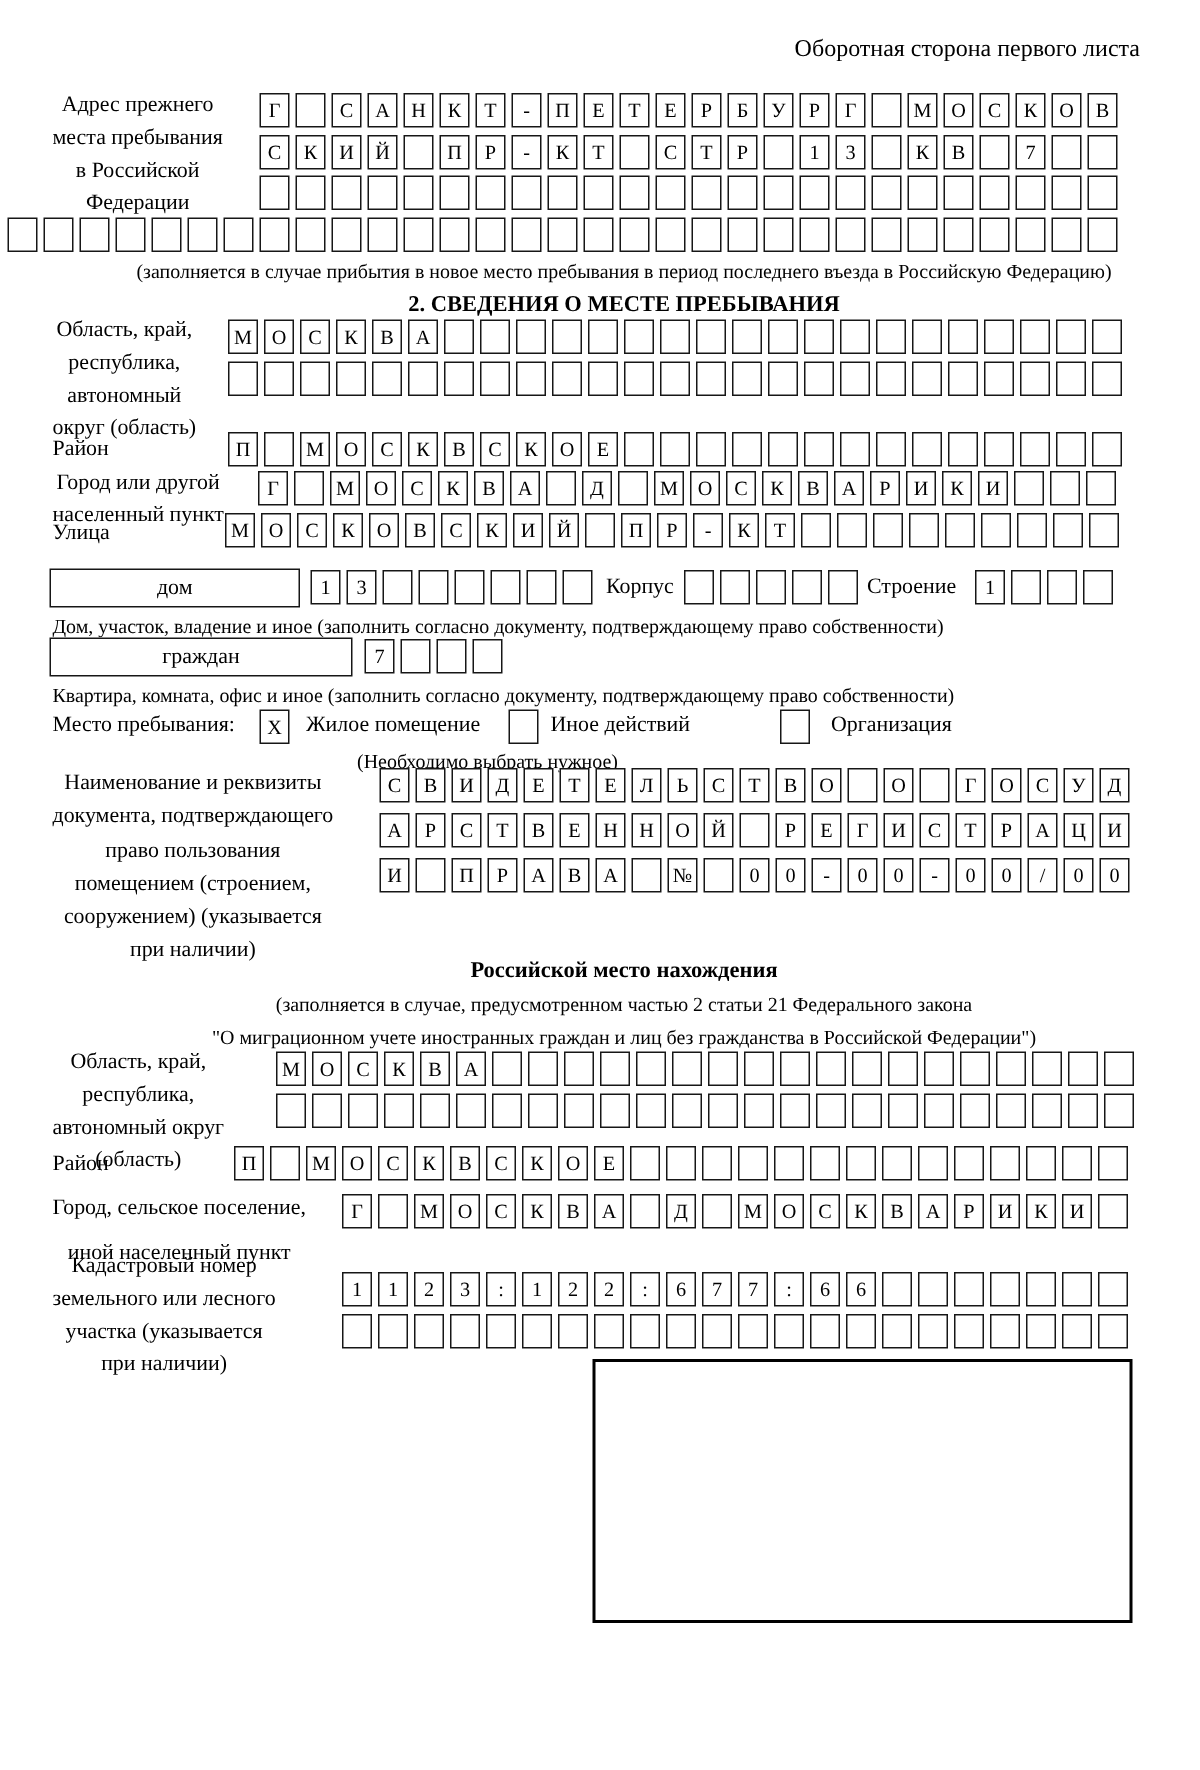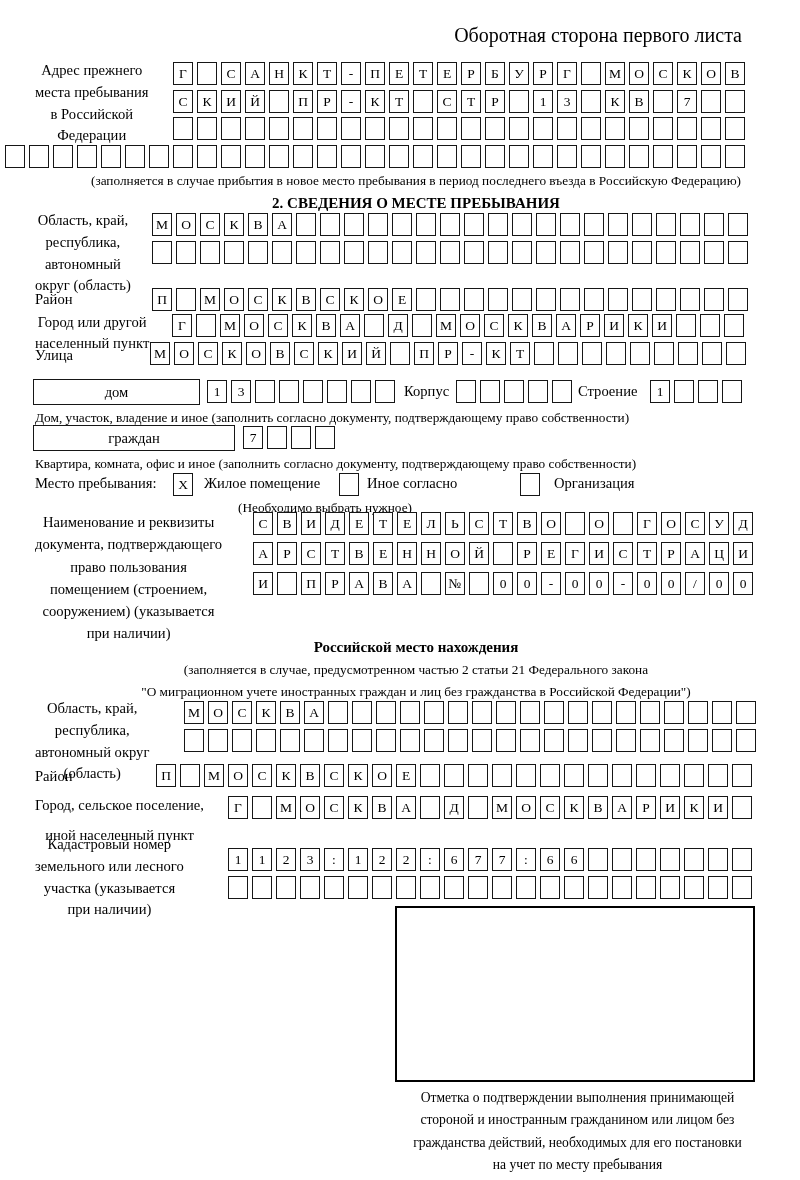--- a/index.html
+++ b/index.html
@@ -1,18 +1,18 @@
 <!DOCTYPE html>
 <html><head>
 <meta charset="utf-8">
 <style>
   html,body{margin:0;padding:0;background:#fff;}
   .page{position:relative;width:800px;height:1180px;background:#fff;color:#000;
         font-family:"Liberation Serif","DejaVu Serif",serif;overflow:hidden;}
-  .hdr{position:absolute;top:24px;right:58px;font-size:20px;}
+  .hdr{position:absolute;top:24px;right:40px;font-size:16px;}
   .lbl{position:absolute;font-size:14.6px;line-height:21.8px;white-space:pre-line;text-align:center;}
   .note{position:absolute;font-size:13.3px;line-height:21.5px;white-space:pre-line;}
   .center{left:0;width:800px;text-align:center;margin-left:16px;}
   .bold{font-weight:bold;}
   .cellrow{position:absolute;display:flex;gap:4px;}
   .cell{flex:0 0 auto;display:flex;width:20px;height:23px;border:1.6px solid #161616;
         box-sizing:border-box;align-items:center;justify-content:center;
         font-size:13.5px;background:#fff;}
   .cbox{position:absolute;display:flex;width:20px;height:23px;border:1.6px solid #161616;
         box-sizing:border-box;align-items:center;justify-content:center;font-size:13.5px;}
@@ -326,21 +326,21 @@
       <span class="cell"></span>
       <span class="cell"></span>
       <span class="cell"></span>
     </div>
   <div class="note" style="left:35px;top:453px">Квартира, комната, офис и иное (заполнить согласно документу, подтверждающему право собственности)</div>
 
   <div class="lbl" style="left:35px;top:473px">Место пребывания:</div>
   <span class="cbox" style="left:173px;top:473px">X</span>
   <div class="lbl" style="left:204px;top:473px">Жилое помещение</div>
   <span class="cbox" style="left:339px;top:473px"></span>
-  <div class="lbl" style="left:367px;top:473px">Иное согласно</div>
+  <div class="lbl" style="left:367px;top:473px">Иное действий</div>
   <span class="cbox" style="left:520px;top:473px"></span>
   <div class="lbl" style="left:554px;top:473px">Организация</div>
   <div class="note" style="left:190px;top:497px;width:270px;text-align:center">(Необходимо выбрать нужное)</div>
 
   <div class="lbl" style="left:35px;top:511px;line-height:22.3px">Наименование и реквизиты
 документа, подтверждающего
 право пользования
 помещением (строением,
 сооружением) (указывается
 при наличии)</div>
@@ -578,18 +578,14 @@
       <span class="cell"></span>
       <span class="cell"></span>
       <span class="cell"></span>
       <span class="cell"></span>
       <span class="cell"></span>
       <span class="cell"></span>
       <span class="cell"></span>
     </div>
 
   <div class="stampbox" style="left:395px;top:906px;width:360px;height:176px"></div>
-  <div class="note" style="left:385px;top:1087px;width:385px;text-align:center;line-height:22.3px;font-size:13.6px">Отметка о подтверждении выполнения принимающей
-стороной и иностранным гражданином или лицом без
-гражданства действий, необходимых для его постановки
-на учет по месту пребывания</div>
 
 </div>
 
 </body></html>

